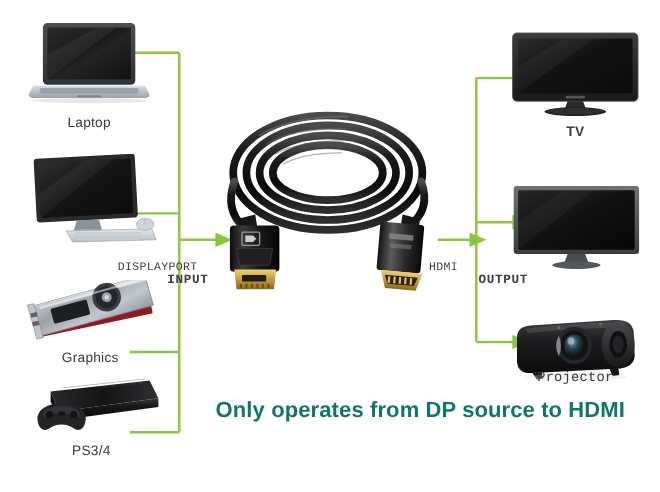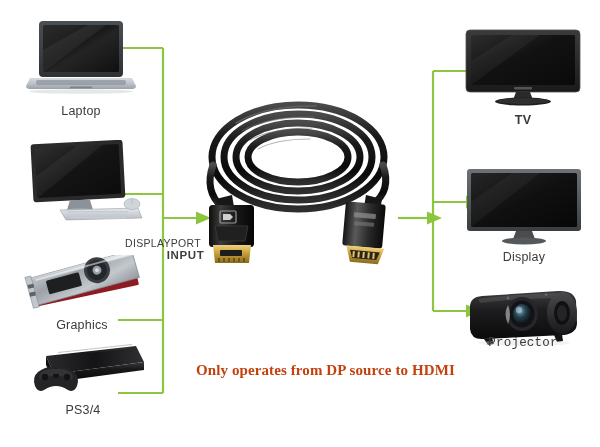--- a/index.html
+++ b/index.html
@@ -19,40 +19,39 @@
     position: absolute;
     text-align: center;
     color: #3a3a3a;
     font-size: 12.5px;
     font-family: "Liberation Sans", sans-serif;
     white-space: nowrap;
     letter-spacing: 0.2px;
   }
   .port-lbl {
     position: absolute;
-    text-align: center;
     color: #3d3d3d;
     font-size: 10.5px;
     line-height: 12px;
-    font-family: Liberation Sans, sans-serif;
+    font-family: Liberation Mono, monospace;
     white-space: nowrap;
     letter-spacing: 0.3px;
   }
   .port-lbl .strong {
     font-weight: bold;
     font-size: 11.5px;
     letter-spacing: 0.6px;
     margin-left: 45px;
   }
   .note {
     position: absolute;
-    color: #c2410c;
-    font-size: 15px;
+    color: #0f766e;
+    font-size: 20px;
     font-weight: bold;
-    font-family: Liberation Serif, serif;
+    font-family: Liberation Sans, sans-serif;
     white-space: nowrap;
     letter-spacing: 0.1px;
   }
   .svg-layer {
     position: absolute;
     left: 0;
     top: 0;
     width: 600px;
     height: 447px;
   }
@@ -224,20 +223,24 @@
       <rect x="23" y="10" width="6" height="4" rx="1" fill="#131315"></rect>
     </g>
   </svg>
   <div class="lbl" style="left:28px; top:403px; width:110px;">PS3/4</div>
 
   <div class="port-lbl" style="left:107px; top:237px; width:112px;">
     <span>DISPLAYPORT</span><br>
     <span class="strong">INPUT</span>
   </div>
 
+  <div class="port-lbl" style="left:390px; top:237px; width:86px;">
+    <span>HDMI</span><br>
+    <span class="strong">OUTPUT</span>
+  </div>
 
   <svg class="dev" style="left:196px; top:95px;" width="204" height="170" viewBox="0 0 204 170">
     <defs>
       <linearGradient id="cblStroke" x1="0" y1="0" x2="0" y2="1">
         <stop offset="0%" stop-color="#4a4a4a"></stop>
         <stop offset="30%" stop-color="#1a1a1a"></stop>
         <stop offset="70%" stop-color="#0a0a0a"></stop>
         <stop offset="100%" stop-color="#2e2e2e"></stop>
       </linearGradient>
       <linearGradient id="dpShell" x1="0" y1="0" x2="1" y2="0">
@@ -356,21 +359,20 @@
         <stop offset="0%" stop-color="#6e7276"></stop>
         <stop offset="100%" stop-color="#3a3d40"></stop>
       </linearGradient>
     </defs>
     <rect x="1" y="1" width="114" height="62" rx="3" fill="url(#dsFrame)"></rect>
     <rect x="5" y="5" width="106" height="54" rx="1.5" fill="url(#dsScr)"></rect>
     <polygon points="5,59 5,34 46,5 74,5" fill="#ffffff" opacity="0.04"></polygon>
     <path d="M50,63 L66,63 L69,71 L47,71 Z" fill="#4a4d50"></path>
     <ellipse cx="58" cy="73" rx="22" ry="3.5" fill="#55595c"></ellipse>
   </svg>
-  <div class="lbl" style="left:466px; top:250px; width:116px;">Display</div>
 
   <svg class="dev" style="left:462px; top:285px;" width="122" height="62" viewBox="0 0 122 62">
     <defs>
       <linearGradient id="prjBody" x1="0" y1="0" x2="0" y2="1">
         <stop offset="0%" stop-color="#3c3c3e"></stop>
         <stop offset="40%" stop-color="#1d1d1f"></stop>
         <stop offset="100%" stop-color="#0b0b0c"></stop>
       </linearGradient>
       <linearGradient id="prjFace" x1="0" y1="0" x2="0" y2="1">
         <stop offset="0%" stop-color="#4a4a4d"></stop>

